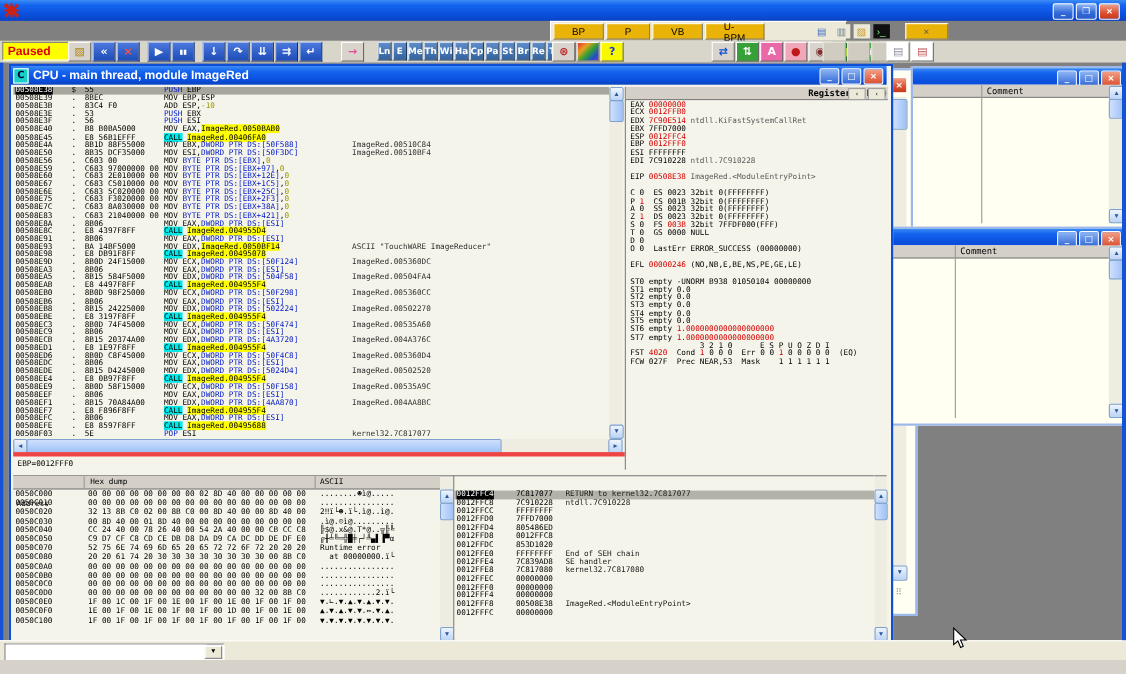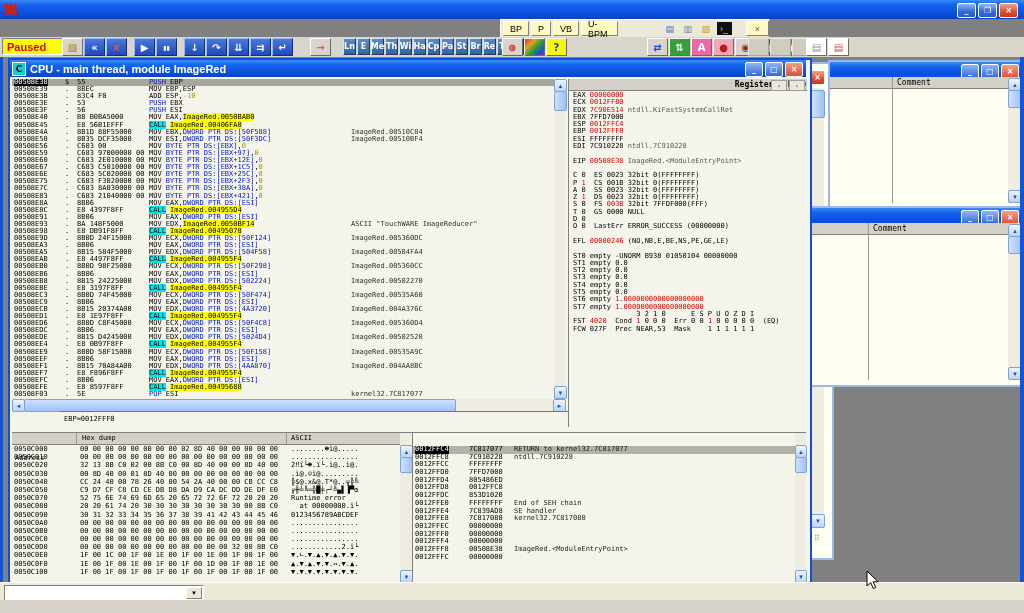--- a/index.html
+++ b/index.html
@@ -13,22 +13,22 @@
   .winbtns{top:3px;height:14px;display:flex;gap:2px;}
   .wb{width:17px;height:13px;border:1px solid #fff;border-radius:2px;color:#fff;
       font:bold 8px "DejaVu Sans",sans-serif;display:flex;align-items:center;justify-content:center;
       background:linear-gradient(180deg,#8fb5f2,#3068d8 60%,#2a5cc8);}
   .wb.close{background:linear-gradient(180deg,#f0a088,#dd4f2e 60%,#c43a1c);}
   .menubar{left:0;top:19px;width:1024px;height:18px;background:#ECE9D8;border-bottom:1px solid #fff;
            display:flex;align-items:center;font-size:11px;color:#000;}
   .mitem{padding:2px 7px;}
   .bpstrip{left:500px;top:19px;width:268px;height:17px;background:#ECE9D8;
            border:1px solid;border-color:#fff #808080 #808080 #fff;display:flex;align-items:center;}
-  .bpbtn{height:13px;border:1px solid;border-color:#fff #808080 #808080 #fff;background:#fef9c3;
-         font-size:9px;padding:0 6px;margin-left:2px;display:flex;align-items:center;}
+  .bpbtn{height:13px;border:1px solid;border-color:#fff #808080 #808080 #fff;background:#eab308;
+         font-size:9px;padding:0 16px;margin-left:2px;display:flex;align-items:center;}
   .miniicon{width:15px;height:13px;margin-left:3px;display:flex;align-items:center;justify-content:center;
             font-size:9px;}
   .toolbar{left:0;top:37px;width:1024px;height:20px;background:#D8D5CB;border-bottom:1px solid #9a9a90;}
   .paused{left:2px;top:1px;width:56px;height:15px;background:#FFFF00;border:1px solid;
           border-color:#808080 #fff #fff #808080;color:#E00000;font:bold 11px "Liberation Sans",sans-serif;
           padding-left:4px;display:flex;align-items:center;}
   .tgroup{top:1px;display:flex;align-items:center;}
   .tb{width:19px;height:16px;margin-right:1px;display:flex;align-items:center;justify-content:center;
       font:bold 10px "DejaVu Sans",sans-serif;background:#D8D4CC;
       border:1px solid;border-color:#fff #6a6a6a #6a6a6a #fff;}
@@ -51,39 +51,39 @@
   .cbtns{position:absolute;right:3px;top:2px;display:flex;gap:2px;}
   .cb{width:16px;height:13px;border:1px solid #fff;border-radius:2px;color:#fff;font:bold 8px "DejaVu Sans",sans-serif;
       display:flex;align-items:center;justify-content:center;background:linear-gradient(180deg,#8fb5f2,#3068d8);}
   .cb.close{background:linear-gradient(180deg,#f0a088,#dd4f2e);}
   
   .disasm{left:2px;top:19px;width:542px;height:320px;background:#F5F4EA;overflow:hidden;}
   .drow{position:relative;height:7.1px;font:7px/7.1px "DejaVu Sans Mono",monospace;white-space:pre;color:#000;}
   .drow.sel{background:#A6A69C;}
   .daddr{position:absolute;left:2px;}  .drow.sel .daddr{background:#000;color:#fff;}
   .dflag{position:absolute;left:53px;} .dbytes{position:absolute;left:65px;}
-  .dinstr{position:absolute;left:137px;} .dcomment{position:absolute;left:339px;color:#303030;}
+  .dinstr{position:absolute;left:137px;} .dcomment{position:absolute;left:308px;color:#303030;}
   .sg-k{color:#000;} .sg-b{color:#0018C8;} .sg-n{color:#989800;}
   .sg-y{background:#FFFF00;color:#000;} .sg-c{background:#00E8E8;color:#000;} .sg-r{color:#D40000;} .sg-g{color:#5a5a5a;}
   
   .sb{background:#EFEDE2;}
   .sbtn{background:linear-gradient(180deg,#eef4fd,#bcd3f5);border:1px solid #7da2ce;border-radius:2px;
         color:#27569b;display:flex;align-items:center;justify-content:center;font-size:6px;}
   .sthumb{background:linear-gradient(90deg,#cfe0fd,#9ec1f7);border:1px solid #7da2ce;border-radius:2px;}
   .sthumb.h{background:linear-gradient(180deg,#cfe0fd,#9ec1f7);}
   
   .regs{left:558px;top:19px;width:238px;height:348px;background:#F5F4EA;border-left:1px solid #808080;}
   .reghdr{left:0;top:0;width:238px;height:11px;background:#D4D0C8;border-bottom:1px solid #808080;
           font:bold 8px "DejaVu Sans Mono",monospace;padding-left:3px;display:flex;align-items:center;}
   .regdrop{position:absolute;top:1px;width:14px;height:9px;background:#ECE9D8;border:1px solid #a0a0a0;
            font-size:6px;display:flex;align-items:center;justify-content:center;color:#333;}
   .rline{height:7.3px;font:7px/7.3px "DejaVu Sans Mono",monospace;white-space:pre;padding-left:4px;}
   
-  .infopane{left:2px;top:351px;width:554px;height:15px;background:#F5F4EA;border-top:1px solid #ef4444;
-            font:7px/14px "DejaVu Sans Mono",monospace;padding-left:4px;color:#000;margin-left:48px;}
+  .infopane{left:2px;top:351px;width:554px;height:15px;background:#F5F4EA;border-top:4px solid #ef4444;
+            font:7px/14px "DejaVu Sans Mono",monospace;padding-left:4px;color:#000;}
   .dumphdr{font:7px/11px "DejaVu Sans Mono",monospace;background:#D4D0C8;border-bottom:1px solid #808080;}
   .hrow{position:relative;height:8.2px;font:7px/8.2px "DejaVu Sans Mono",monospace;white-space:pre;}
   .haddr{position:absolute;left:2px;} .hhex{position:absolute;left:68px;} .hascii{position:absolute;left:279px;}
   .srow{position:relative;height:7.7px;font:7px/7.7px "DejaVu Sans Mono",monospace;white-space:pre;}
   .srow.sel{background:#B2B2A8;}
   .saddr{position:absolute;left:2px;} .srow.sel .saddr{background:#000;color:#fff;}
   .sval{position:absolute;left:56px;} .scomm{position:absolute;left:101px;color:#202020;}
   .vline{position:absolute;background:#9a9a90;width:1px;}
   
   .cmdbar{left:0;top:582px;width:1024px;height:18px;background:#ECE9D8;border-top:1px solid #fff;z-index:30;}
@@ -379,21 +379,20 @@
       </div>
       <div>
           <div class="hrow"><span class="haddr">0050C000</span><span class="hhex">00 00 00 00 00 00 00 00 02 8D 40 00 00 00 00 00</span><span class="hascii">........☻ì@.....</span></div>
           <div class="hrow"><span class="haddr">0050C010</span><span class="hhex">00 00 00 00 00 00 00 00 00 00 00 00 00 00 00 00</span><span class="hascii">................</span></div>
           <div class="hrow"><span class="haddr">0050C020</span><span class="hhex">32 13 8B C0 02 00 8B C0 00 8D 40 00 00 8D 40 00</span><span class="hascii">2‼ï└☻.ï└.ì@..ì@.</span></div>
           <div class="hrow"><span class="haddr">0050C030</span><span class="hhex">00 8D 40 00 01 8D 40 00 00 00 00 00 00 00 00 00</span><span class="hascii">.ì@.☺ì@.........</span></div>
           <div class="hrow"><span class="haddr">0050C040</span><span class="hhex">CC 24 40 00 78 26 40 00 54 2A 40 00 00 CB CC C8</span><span class="hascii">╠$@.x&amp;@.T*@..╦╠╚</span></div>
           <div class="hrow"><span class="haddr">0050C050</span><span class="hhex">C9 D7 CF C8 CD CE DB D8 DA D9 CA DC DD DE DF E0</span><span class="hascii">╔╫╧╚═╬█╪┌┘╩▄▌▐▀α</span></div>
           <div class="hrow"><span class="haddr">0050C070</span><span class="hhex">52 75 6E 74 69 6D 65 20 65 72 72 6F 72 20 20 20</span><span class="hascii">Runtime error   </span></div>
           <div class="hrow"><span class="haddr">0050C080</span><span class="hhex">20 20 61 74 20 30 30 30 30 30 30 30 30 00 8B C0</span><span class="hascii">  at 00000000.ï└</span></div>
-          <div class="hrow"><span class="haddr">0050C090</span><span class="hhex">30 31 32 33 34 35 36 37 38 39 41 42 43 44 45 46</span><span class="hascii">0123456789ABCDEF</span></div>
           <div class="hrow"><span class="haddr">0050C0A0</span><span class="hhex">00 00 00 00 00 00 00 00 00 00 00 00 00 00 00 00</span><span class="hascii">................</span></div>
           <div class="hrow"><span class="haddr">0050C0B0</span><span class="hhex">00 00 00 00 00 00 00 00 00 00 00 00 00 00 00 00</span><span class="hascii">................</span></div>
           <div class="hrow"><span class="haddr">0050C0C0</span><span class="hhex">00 00 00 00 00 00 00 00 00 00 00 00 00 00 00 00</span><span class="hascii">................</span></div>
           <div class="hrow"><span class="haddr">0050C0D0</span><span class="hhex">00 00 00 00 00 00 00 00 00 00 00 00 32 00 8B C0</span><span class="hascii">............2.ï└</span></div>
           <div class="hrow"><span class="haddr">0050C0E0</span><span class="hhex">1F 00 1C 00 1F 00 1E 00 1F 00 1E 00 1F 00 1F 00</span><span class="hascii">▼.∟.▼.▲.▼.▲.▼.▼.</span></div>
           <div class="hrow"><span class="haddr">0050C0F0</span><span class="hhex">1E 00 1F 00 1E 00 1F 00 1F 00 1D 00 1F 00 1E 00</span><span class="hascii">▲.▼.▲.▼.▼.↔.▼.▲.</span></div>
           <div class="hrow"><span class="haddr">0050C100</span><span class="hhex">1F 00 1F 00 1F 00 1F 00 1F 00 1F 00 1F 00 1F 00</span><span class="hascii">▼.▼.▼.▼.▼.▼.▼.▼.</span></div>
         </div>
     </div>
 

